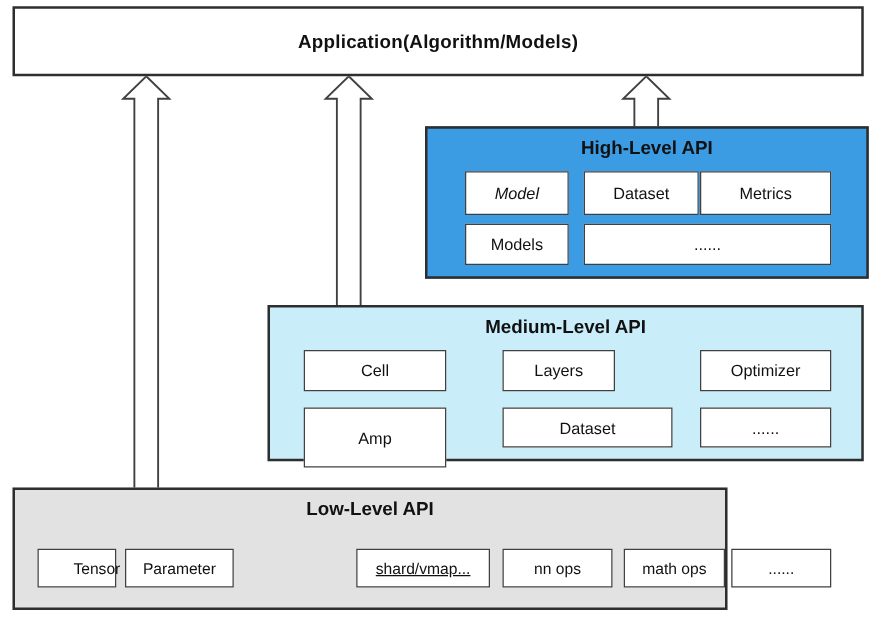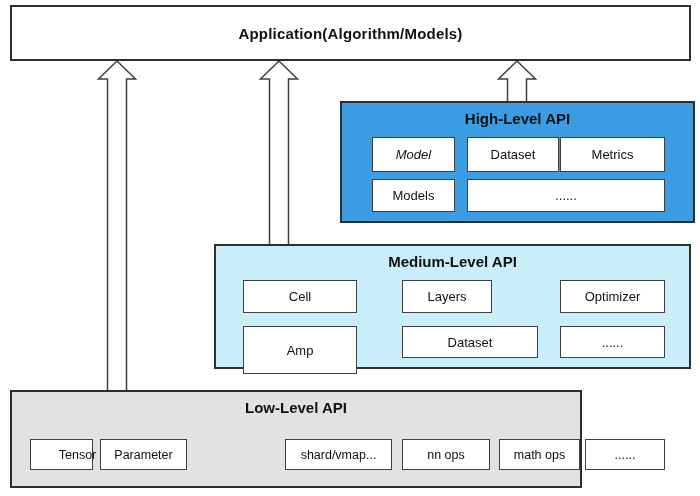--- a/index.html
+++ b/index.html
@@ -120,19 +120,19 @@
     <div class="item" style="left:344px; top:34px; width:105px; height:33px;">Optimizer</div>
     <div class="item" style="left:27px; top:80px; width:114px; height:48px;">Amp</div>
     <div class="item" style="left:186px; top:80px; width:136px; height:32px;">Dataset</div>
     <div class="item" style="left:344px; top:80px; width:105px; height:32px;">......</div>
   </div>
 
   <div class="panel panel-low">
     <div class="panel-title">Low-Level API</div>
     <div class="item" style="left:18px; top:47px; width:63px; height:31px;padding-left:32px;">Tensor</div>
     <div class="item" style="left:88px; top:47px; width:87px; height:31px;text-align:center;">Parameter</div>
-    <div class="item" style="left:273px; top:47px; width:107px; height:31px;">shard/vmap...</div>
+    <div class="item" style="left:273px; top:47px; width:107px; height:31px;text-decoration:underline;">shard/vmap...</div>
     <div class="item" style="left:487px; top:47px; width:81px; height:31px;">math ops</div>
     <div class="item" style="left:390px; top:47px; width:88px; height:31px;">nn ops</div>
     <div class="item" style="left:573px; top:47px; width:80px; height:31px;">......</div>
   </div>
 
 </div>
 
 </body></html>

